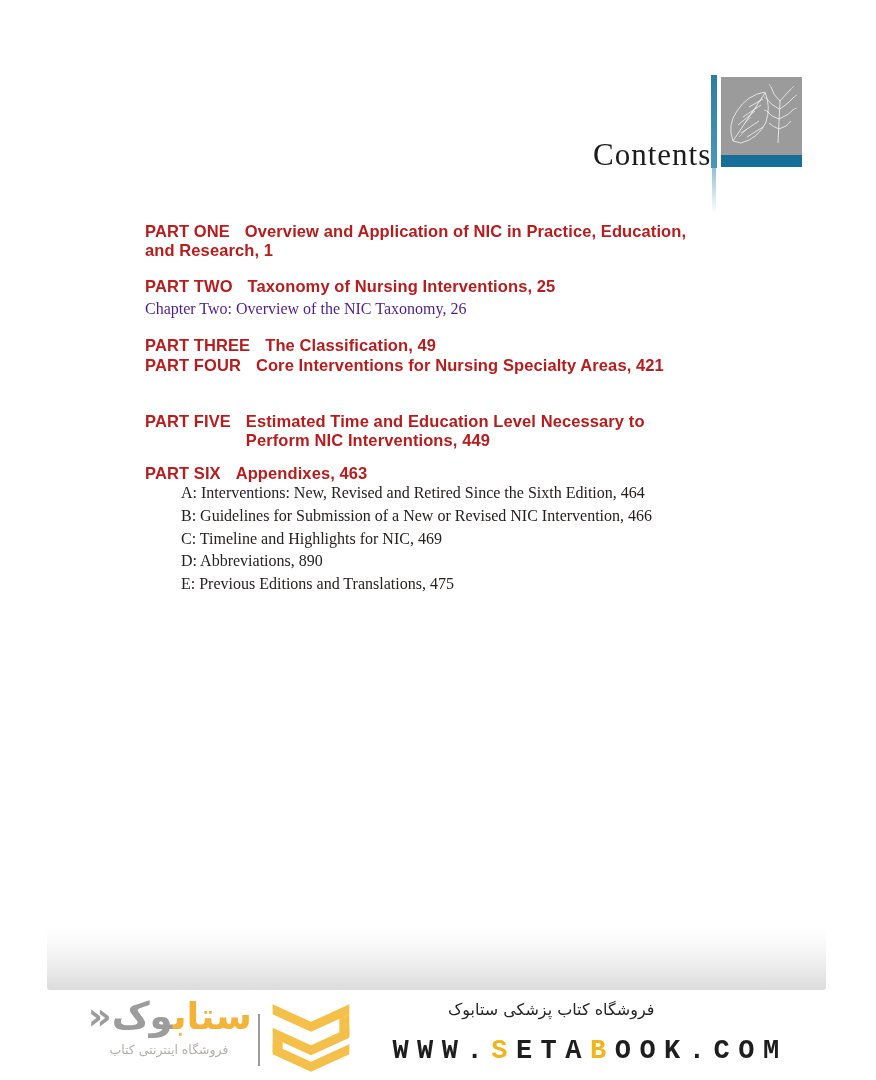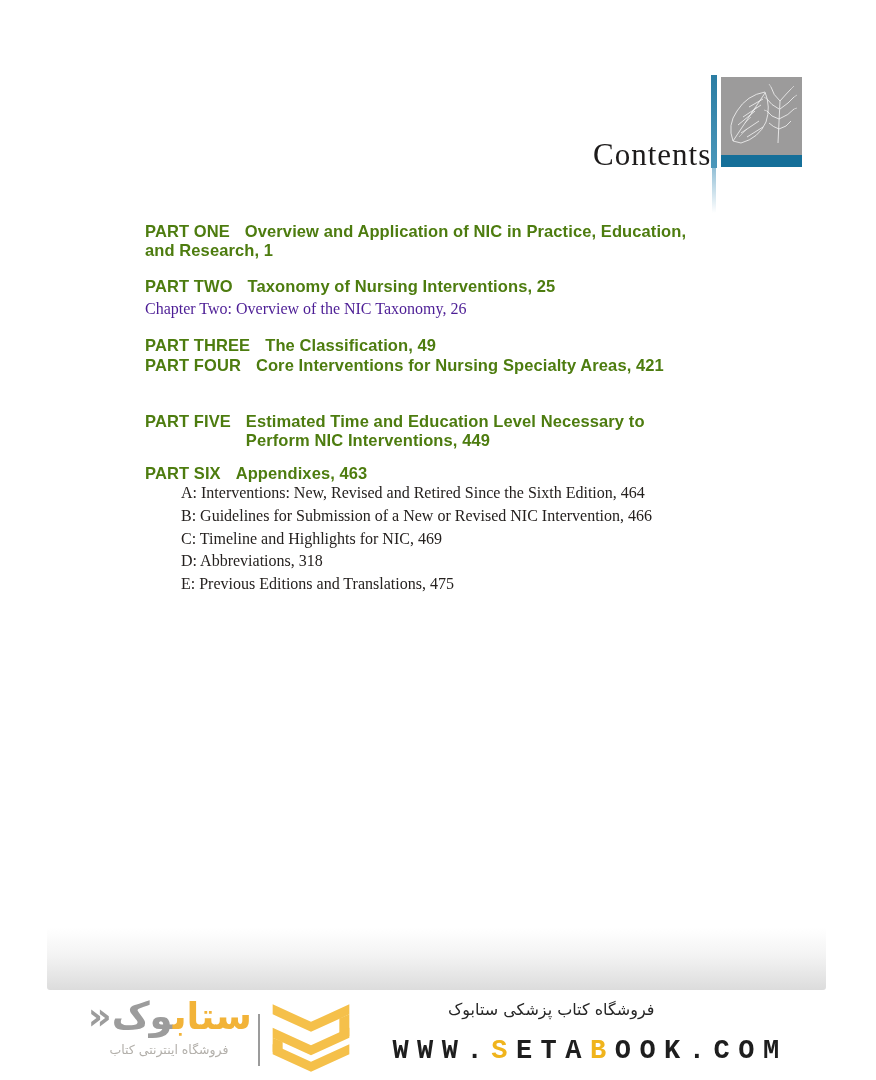--- a/index.html
+++ b/index.html
@@ -24,21 +24,21 @@
     position:absolute;left:721px;top:77px;width:81px;height:90px;background:#9c9b9b;
   }
   .hdr-square-strip{
     position:absolute;left:0;bottom:0;width:81px;height:12px;background:#156f99;
   }
   .hdr-leaves{position:absolute;left:0;top:0;width:81px;height:78px;}
   
   .toc-part{
     position:absolute;left:145px;width:590px;
     font-family:"Liberation Sans",sans-serif;font-weight:bold;
-    font-size:16.5px;line-height:19px;color:#4d7c0f;letter-spacing:.1px;
+    font-size:16.5px;line-height:19px;color:#b91c1c;letter-spacing:.1px;
   }
   .part-label{margin-right:15px;}
   .part-flex{display:flex;}
   .part-flex .part-label{flex:0 0 auto;}
   .serif-line{
     position:absolute;left:145px;width:600px;
     font-family:Liberation Serif, serif;font-size:16px;color:#4c1d95;
   }
   .appendix-list{position:absolute;left:145px;top:482px;width:600px;margin-left:36px;}
   .appendix-item{
@@ -134,21 +134,21 @@
   </div>
 
   <div class="toc-part" style="top:464px;">
     <span class="part-label">PART SIX</span><span>Appendixes, 463</span>
   </div>
 
   <div class="appendix-list">
     <div class="appendix-item">A: Interventions: New, Revised and Retired Since the Sixth Edition, 464</div>
     <div class="appendix-item">B: Guidelines for Submission of a New or Revised NIC Intervention, 466</div>
     <div class="appendix-item">C: Timeline and Highlights for NIC, 469</div>
-    <div class="appendix-item">D: Abbreviations, 318</div>
+    <div class="appendix-item">D: Abbreviations, 890</div>
     <div class="appendix-item">E: Previous Editions and Translations, 475</div>
   </div>
 
   <div class="page-shadow"></div>
 
   <div class="footer">
 
     <div class="logo-wordmark">
       <span class="wm-yellow">ستاب</span><span class="wm-gray">وک</span><span class="wm-gray">«</span>
     </div>

